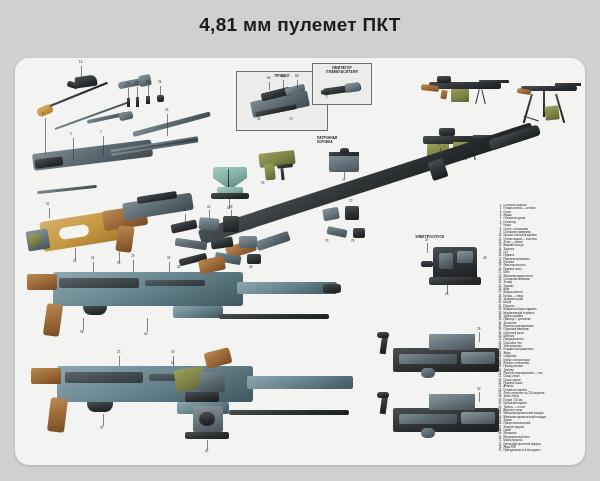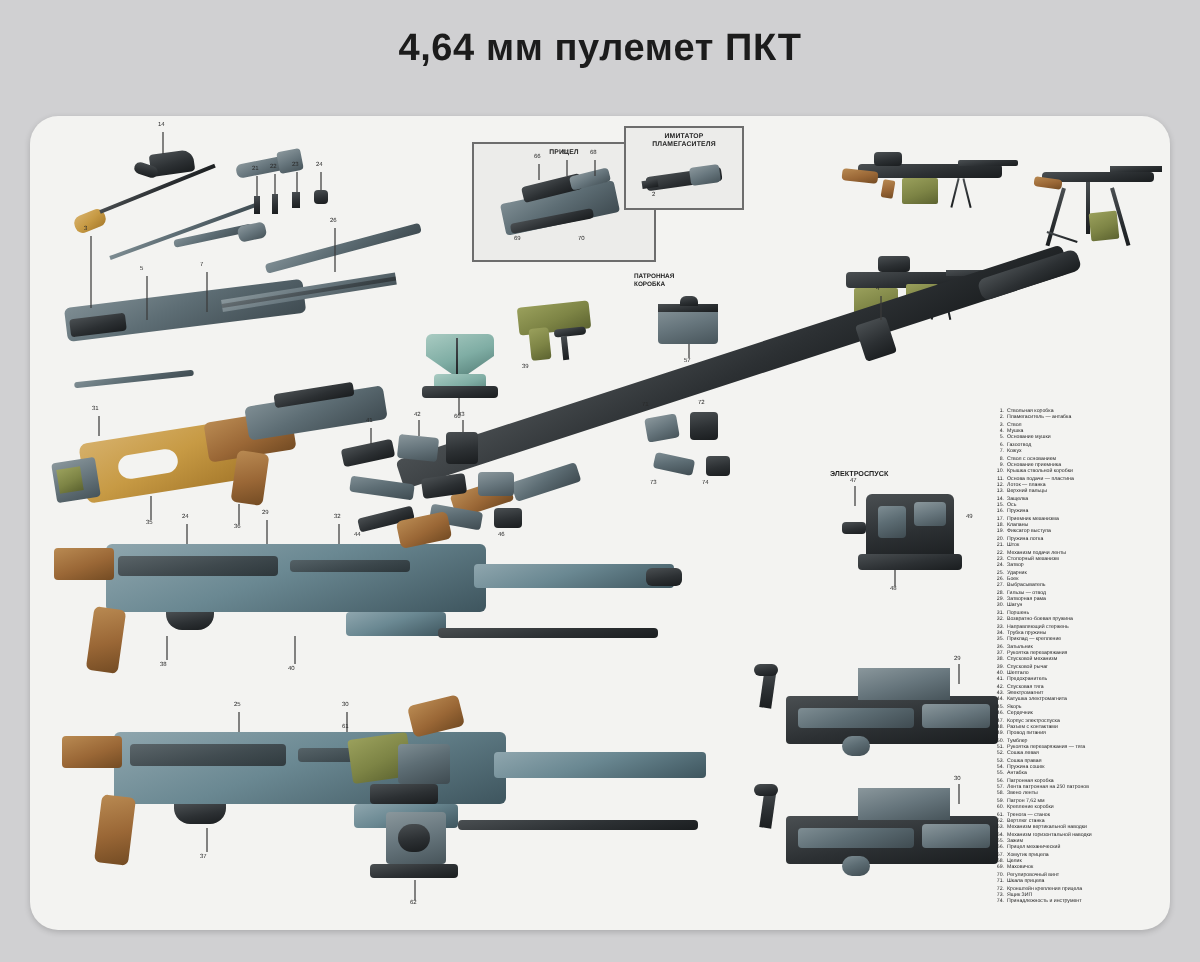--- a/index.html
+++ b/index.html
@@ -43,21 +43,21 @@
   #legend{position:absolute;left:482px;top:146px;width:86px;height:256px;overflow:hidden;}
   #legend ol{margin:0;padding:0;list-style:none;}
   #legend li{font-size:2.6px;line-height:3.36px;color:#232323;white-space:nowrap;
              letter-spacing:0px;}
   #legend li span.n{display:inline-block;width:5px;text-align:right;margin-right:1.5px;}
   #legend li.wrap{white-space:normal;}
 </style>
 </head>
 <body>
 
-<div id="page-title">4,64 мм пулемет ПКТ</div>
+<div id="page-title">4,81 мм пулемет ПКТ</div>
 
 <div id="poster">
 
   <div class="plate" style="left:0;top:0;width:200px;height:150px;">
 
     <div class="wood2 rnd" style="position:absolute;left:22px;top:48px;width:16px;height:9px;border-radius:4px;transform:rotate(-22deg);"></div>
     <div class="darkmetal" style="position:absolute;left:35px;top:47px;width:62px;height:2px;transform:rotate(-22deg);transform-origin:0 50%;"></div>
 
     <div class="steel" style="position:absolute;left:40px;top:70px;width:78px;height:2px;transform:rotate(-20deg);transform-origin:0 50%;"></div>
 

